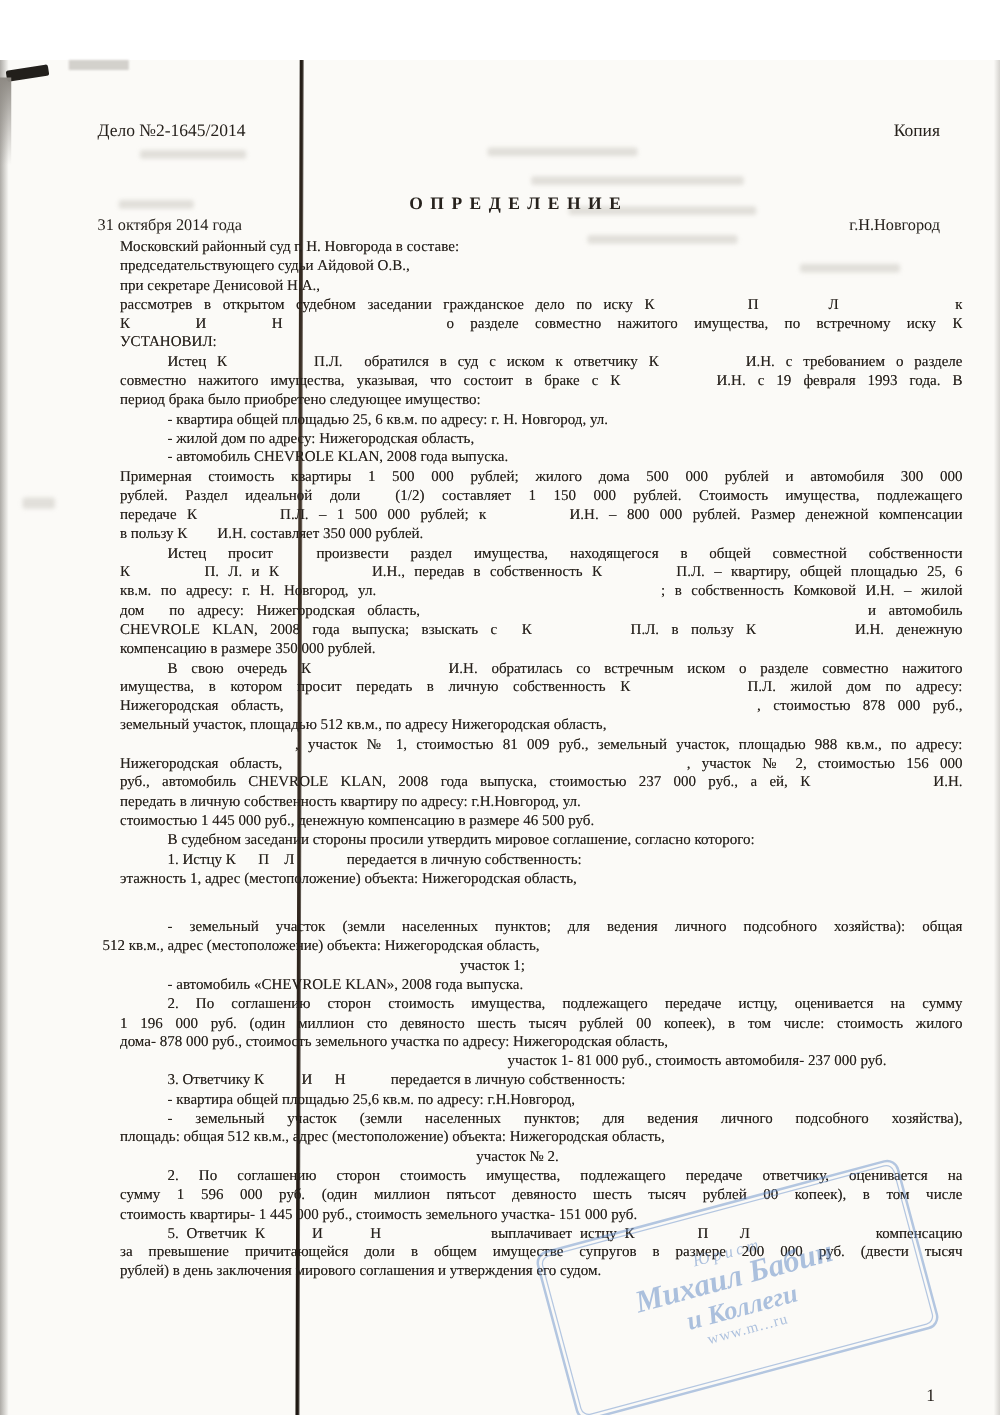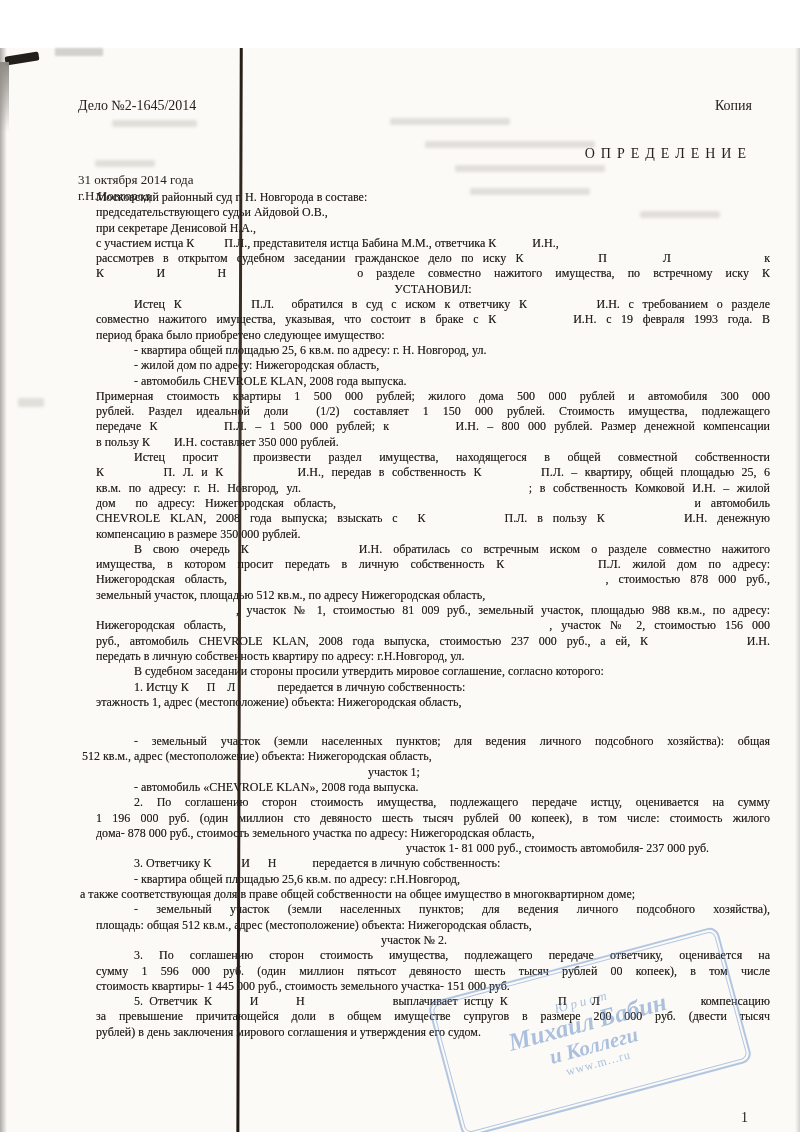--- a/index.html
+++ b/index.html
@@ -22,30 +22,30 @@
 
   
   .fold-line{position:absolute;left:238px;top:0;width:3px;height:1122px;
     background:linear-gradient(180deg,#241d17,#42352a 30%,#2a211a 70%,#1d1712);
     transform:rotate(.18deg);filter:blur(.3px);}
 
   
   .ghost{position:absolute;background:#ccc9c2;opacity:.55;filter:blur(1.6px);border-radius:2px;}
   .hdr-row{position:absolute;left:78px;top:50px;width:674px;display:flex;
     justify-content:space-between;font-size:14px;}
-  .title{position:absolute;left:78px;top:98px;width:674px;text-align:right;
-    font-weight:normal;font-size:14px;letter-spacing:6px;}
+  .title{position:absolute;left:78px;top:108px;width:674px;text-align:center;
+    font-weight:bold;font-size:14px;letter-spacing:6px;}
   .date-row{position:absolute;left:78px;top:124px;width:674px;display:flex;
-    justify-content:space-between;font-size:13px;flex-direction:column;}
+    justify-content:space-between;font-size:13px;}
   .body-lines{position:absolute;left:96px;top:142px;width:674px;font-size:12px;}
   .ln{line-height:15.3px;min-height:15.3px;overflow:hidden;
     text-shadow:0 0 .5px rgba(40,33,26,.55);}
   .i{text-indent:38px;}
   .j{text-align:justify;text-align-last:justify;}
-  .c{text-align:center;}
+  .c{text-align:left;}
   .blank{min-height:24px;}
   .page-num{position:absolute;right:52px;top:1062px;font-size:14px;}
 
   
   .stamp{position:absolute;left:440px;top:914px;width:300px;height:140px;
     transform:rotate(-15deg);opacity:.5;pointer-events:none;}
   .stamp-outer{position:absolute;inset:0;border:2px solid #6d93cb;border-radius:10px;}
   .stamp-inner{position:absolute;inset:4px;border:1.5px solid #6d93cb;border-radius:7px;
     display:flex;flex-direction:column;align-items:center;justify-content:center;
     color:#5e87c4;}
@@ -83,21 +83,20 @@
   <div class="title">ОПРЕДЕЛЕНИЕ</div>
   <div class="date-row">
     <span>31 октября 2014 года</span>
     <span>г.Н.Новгород</span>
   </div>
 
   <div class="body-lines">
       <div class="ln ">Московский районный суд г. Н. Новгорода в составе:</div>
       <div class="ln ">председательствующего судьи Айдовой О.В.,</div>
       <div class="ln ">при секретаре Денисовой Н.А.,</div>
-      <div class="ln ">с участием истца К&nbsp;&nbsp;&nbsp;&nbsp;&nbsp;&nbsp;&nbsp;&nbsp;&nbsp;&nbsp;П.Л., представителя истца Бабина М.М., ответчика К&nbsp;&nbsp;&nbsp;&nbsp;&nbsp;&nbsp;&nbsp;&nbsp;&nbsp;&nbsp;&nbsp;&nbsp;И.Н.,</div>
       <div class="ln j">рассмотрев в открытом судебном заседании гражданское дело по иску К&nbsp;&nbsp;&nbsp;&nbsp;&nbsp;&nbsp;&nbsp;&nbsp;П&nbsp;&nbsp;&nbsp;&nbsp;&nbsp;&nbsp;Л&nbsp;&nbsp;&nbsp;&nbsp;&nbsp;&nbsp;&nbsp;&nbsp;&nbsp;&nbsp;к</div>
       <div class="ln j">К&nbsp;&nbsp;&nbsp;&nbsp;И&nbsp;&nbsp;&nbsp;&nbsp;Н&nbsp;&nbsp;&nbsp;&nbsp;&nbsp;&nbsp;&nbsp;&nbsp;&nbsp;&nbsp;о разделе совместно нажитого имущества, по встречному иску К</div>
       <div class="ln c">УСТАНОВИЛ:</div>
       <div class="ln j i">Истец К&nbsp;&nbsp;&nbsp;&nbsp;&nbsp;&nbsp;&nbsp;&nbsp;П.Л.&nbsp; обратился в суд с иском к ответчику К&nbsp;&nbsp;&nbsp;&nbsp;&nbsp;&nbsp;&nbsp;&nbsp;И.Н. с требованием о разделе</div>
       <div class="ln j">совместно нажитого имущества, указывая, что состоит в браке с К&nbsp;&nbsp;&nbsp;&nbsp;&nbsp;&nbsp;&nbsp;&nbsp;И.Н. с 19 февраля 1993 года. В</div>
       <div class="ln ">период брака было приобретено следующее имущество:</div>
       <div class="ln i">- квартира общей площадью 25, 6 кв.м. по адресу: г. Н. Новгород, ул.</div>
       <div class="ln i">- жилой дом по адресу: Нижегородская область,</div>
       <div class="ln i">- автомобиль CHEVROLE KLAN, 2008 года выпуска.</div>
       <div class="ln j">Примерная стоимость квартиры 1 500 000 рублей; жилого дома 500 000 рублей и автомобиля 300 000</div>
@@ -111,39 +110,39 @@
       <div class="ln j">CHEVROLE KLAN, 2008 года выпуска; взыскать с &nbsp;К&nbsp;&nbsp;&nbsp;&nbsp;&nbsp;&nbsp;&nbsp;&nbsp;П.Л. в пользу К&nbsp;&nbsp;&nbsp;&nbsp;&nbsp;&nbsp;&nbsp;&nbsp;И.Н. денежную</div>
       <div class="ln ">компенсацию в размере 350 000 рублей.</div>
       <div class="ln j i">В свою очередь К&nbsp;&nbsp;&nbsp;&nbsp;&nbsp;&nbsp;&nbsp;&nbsp;&nbsp;&nbsp;И.Н. обратилась со встречным иском о разделе совместно нажитого</div>
       <div class="ln j">имущества, в котором просит передать в личную собственность К&nbsp;&nbsp;&nbsp;&nbsp;&nbsp;&nbsp;&nbsp;&nbsp;П.Л. жилой дом по адресу:</div>
       <div class="ln j">Нижегородская область,&nbsp;&nbsp;&nbsp;&nbsp;&nbsp;&nbsp;&nbsp;&nbsp;&nbsp;&nbsp;&nbsp;&nbsp;&nbsp;&nbsp;&nbsp;&nbsp;&nbsp;&nbsp;&nbsp;&nbsp;&nbsp;&nbsp;&nbsp;&nbsp;&nbsp;&nbsp;&nbsp;&nbsp;&nbsp;&nbsp;&nbsp;&nbsp;&nbsp;&nbsp;&nbsp;&nbsp;&nbsp;&nbsp;, стоимостью 878 000 руб.,</div>
       <div class="ln ">земельный участок, площадью 512 кв.м., по адресу Нижегородская область,</div>
       <div class="ln j" style="margin-left: 140px;">, участок № 1, стоимостью 81 009 руб., земельный участок, площадью 988 кв.м., по адресу:</div>
       <div class="ln j">Нижегородская область,&nbsp;&nbsp;&nbsp;&nbsp;&nbsp;&nbsp;&nbsp;&nbsp;&nbsp;&nbsp;&nbsp;&nbsp;&nbsp;&nbsp;&nbsp;&nbsp;&nbsp;&nbsp;&nbsp;&nbsp;&nbsp;&nbsp;&nbsp;&nbsp;&nbsp;&nbsp;&nbsp;&nbsp;&nbsp;&nbsp;&nbsp;&nbsp;&nbsp;&nbsp;&nbsp;&nbsp;, участок № 2, стоимостью 156 000</div>
       <div class="ln j">руб., автомобиль CHEVROLE KLAN, 2008 года выпуска, стоимостью 237 000 руб., а ей, К&nbsp;&nbsp;&nbsp;&nbsp;&nbsp;&nbsp;&nbsp;&nbsp;&nbsp;&nbsp;И.Н.</div>
       <div class="ln ">передать в личную собственность квартиру по адресу: г.Н.Новгород, ул.</div>
+      <div class="ln ">стоимостью 1 445 000 руб., денежную компенсацию в размере 46 500 руб.</div>
       <div class="ln i">В судебном заседании стороны просили утвердить мировое соглашение, согласно которого:</div>
       <div class="ln i">1. Истцу К&nbsp;&nbsp;&nbsp;&nbsp;&nbsp;&nbsp;П&nbsp;&nbsp;&nbsp;&nbsp;Л&nbsp;&nbsp;&nbsp;&nbsp;&nbsp;&nbsp;&nbsp;&nbsp;&nbsp;&nbsp;&nbsp;&nbsp;&nbsp;&nbsp;передается в личную собственность:</div>
       <div class="ln ">этажность 1, адрес (местоположение) объекта: Нижегородская область,</div>
       <div class="ln blank"></div>
       <div class="ln j i">- земельный участок (земли населенных пунктов; для ведения личного подсобного хозяйства): общая</div>
       <div class="ln " style="margin-left: -14px;">512 кв.м., адрес (местоположение) объекта: Нижегородская область,</div>
       <div class="ln " style="margin-left: 272px;">участок 1;</div>
       <div class="ln i">- автомобиль «CHEVROLE KLAN», 2008 года выпуска.</div>
       <div class="ln j i">2. По соглашению сторон стоимость имущества, подлежащего передаче истцу, оценивается на сумму</div>
       <div class="ln j">1 196 000 руб. (один миллион сто девяносто шесть тысяч рублей 00 копеек), в том числе: стоимость жилого</div>
       <div class="ln ">дома- 878 000 руб., стоимость земельного участка по адресу: Нижегородская область,</div>
       <div class="ln " style="margin-left: 310px;">участок 1- 81 000 руб., стоимость автомобиля- 237 000 руб.</div>
       <div class="ln i">3. Ответчику К&nbsp;&nbsp;&nbsp;&nbsp;&nbsp;&nbsp;&nbsp;&nbsp;&nbsp;&nbsp;И&nbsp;&nbsp;&nbsp;&nbsp;&nbsp;&nbsp;Н&nbsp;&nbsp;&nbsp;&nbsp;&nbsp;&nbsp;&nbsp;&nbsp;&nbsp;&nbsp;&nbsp;&nbsp;передается в личную собственность:</div>
       <div class="ln i">- квартира общей площадью 25,6 кв.м. по адресу: г.Н.Новгород,</div>
-      <div class="ln " style="margin-left: -16px;">а также соответствующая доля в праве общей собственности на общее имущество в многоквартирном доме;</div>
       <div class="ln j i">- земельный участок (земли населенных пунктов; для ведения личного подсобного хозяйства),</div>
       <div class="ln ">площадь: общая 512 кв.м., адрес (местоположение) объекта: Нижегородская область,</div>
       <div class="ln " style="margin-left: 285px;">участок № 2.</div>
-      <div class="ln j i">3. По соглашению сторон стоимость имущества, подлежащего передаче ответчику, оценивается на</div>
+      <div class="ln j i">2. По соглашению сторон стоимость имущества, подлежащего передаче ответчику, оценивается на</div>
       <div class="ln j">сумму 1 596 000 руб. (один миллион пятьсот девяносто шесть тысяч рублей 00 копеек), в том числе</div>
       <div class="ln ">стоимость квартиры- 1 445 000 руб., стоимость земельного участка- 151 000 руб.</div>
       <div class="ln j i">5. Ответчик К&nbsp;&nbsp;&nbsp;&nbsp;&nbsp;&nbsp;И&nbsp;&nbsp;&nbsp;&nbsp;&nbsp;&nbsp;Н&nbsp;&nbsp;&nbsp;&nbsp;&nbsp;&nbsp;&nbsp;&nbsp;&nbsp;&nbsp;&nbsp;&nbsp;&nbsp;&nbsp;выплачивает истцу К&nbsp;&nbsp;&nbsp;&nbsp;&nbsp;&nbsp;&nbsp;&nbsp;П&nbsp;&nbsp;&nbsp;&nbsp;Л&nbsp;&nbsp;&nbsp;&nbsp;&nbsp;&nbsp;&nbsp;&nbsp;&nbsp;&nbsp;&nbsp;&nbsp;&nbsp;&nbsp;&nbsp;&nbsp;компенсацию</div>
       <div class="ln j">за превышение причитающейся доли в общем имуществе супругов в размере 200 000 руб. (двести тысяч</div>
       <div class="ln ">рублей) в день заключения мирового соглашения и утверждения его судом.</div>
     </div>
 
   <div class="stamp">
     <div class="stamp-outer"></div>
     <div class="stamp-inner" style="color: rgb(94, 135, 196);">

